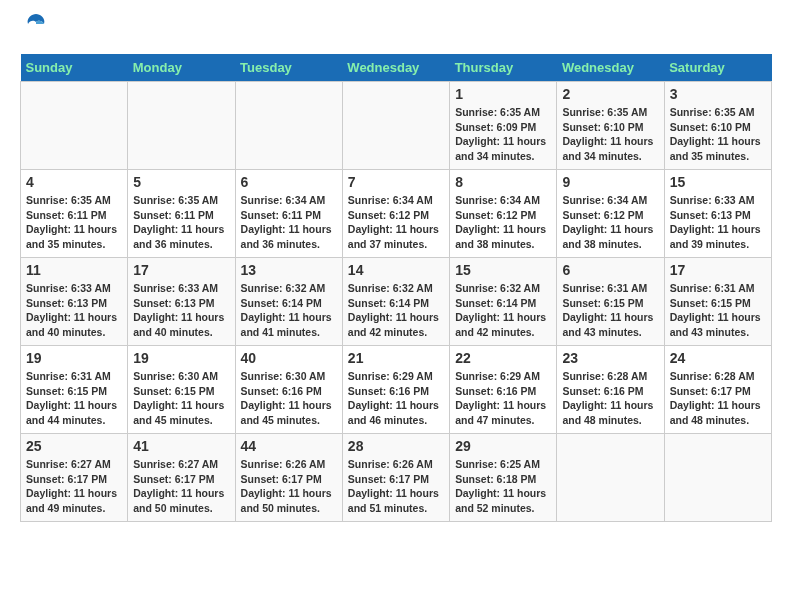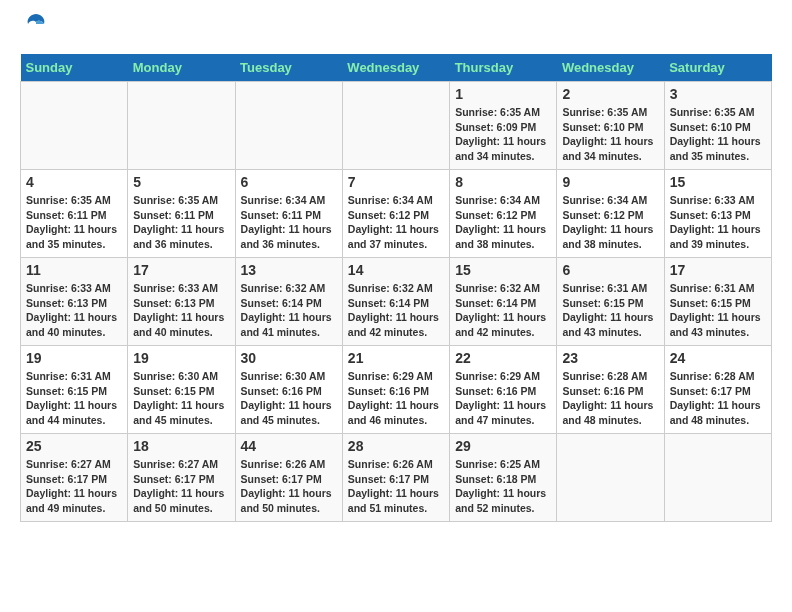--- a/index.html
+++ b/index.html
@@ -192,21 +192,21 @@
       <tr>
         <td>
           <span class="day-num">19</span>
           <div class="day-info">Sunrise: 6:31 AM<br>Sunset: 6:15 PM<br>Daylight: 11 hours and 44 minutes.</div>
         </td>
         <td>
           <span class="day-num">19</span>
           <div class="day-info">Sunrise: 6:30 AM<br>Sunset: 6:15 PM<br>Daylight: 11 hours and 45 minutes.</div>
         </td>
         <td>
-          <span class="day-num">30</span>
+          <span class="day-num">40</span>
           <div class="day-info">Sunrise: 6:30 AM<br>Sunset: 6:16 PM<br>Daylight: 11 hours and 45 minutes.</div>
         </td>
         <td>
           <span class="day-num">21</span>
           <div class="day-info">Sunrise: 6:29 AM<br>Sunset: 6:16 PM<br>Daylight: 11 hours and 46 minutes.</div>
         </td>
         <td>
           <span class="day-num">22</span>
           <div class="day-info">Sunrise: 6:29 AM<br>Sunset: 6:16 PM<br>Daylight: 11 hours and 47 minutes.</div>
         </td>
@@ -218,21 +218,21 @@
           <span class="day-num">24</span>
           <div class="day-info">Sunrise: 6:28 AM<br>Sunset: 6:17 PM<br>Daylight: 11 hours and 48 minutes.</div>
         </td>
       </tr>
       <tr>
         <td>
           <span class="day-num">25</span>
           <div class="day-info">Sunrise: 6:27 AM<br>Sunset: 6:17 PM<br>Daylight: 11 hours and 49 minutes.</div>
         </td>
         <td>
-          <span class="day-num">18</span>
+          <span class="day-num">41</span>
           <div class="day-info">Sunrise: 6:27 AM<br>Sunset: 6:17 PM<br>Daylight: 11 hours and 50 minutes.</div>
         </td>
         <td>
           <span class="day-num">44</span>
           <div class="day-info">Sunrise: 6:26 AM<br>Sunset: 6:17 PM<br>Daylight: 11 hours and 50 minutes.</div>
         </td>
         <td>
           <span class="day-num">28</span>
           <div class="day-info">Sunrise: 6:26 AM<br>Sunset: 6:17 PM<br>Daylight: 11 hours and 51 minutes.</div>
         </td>

